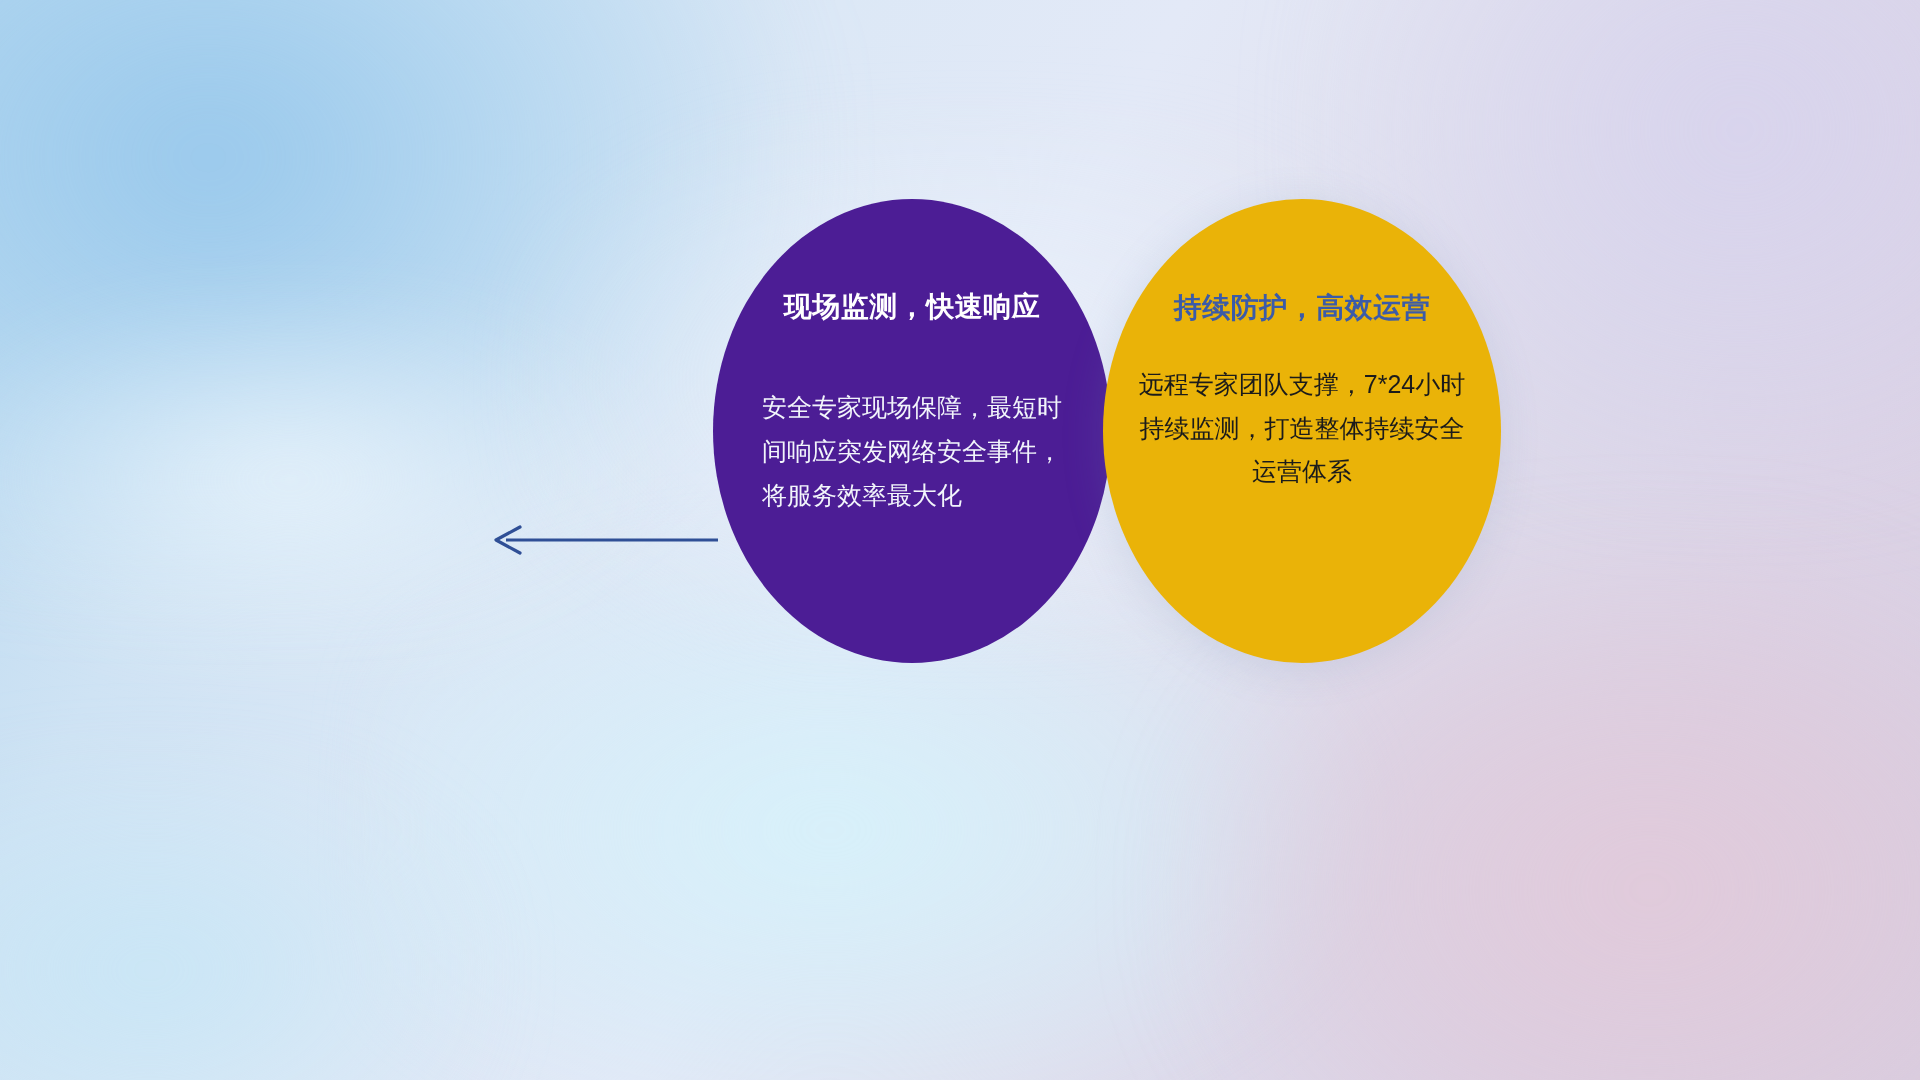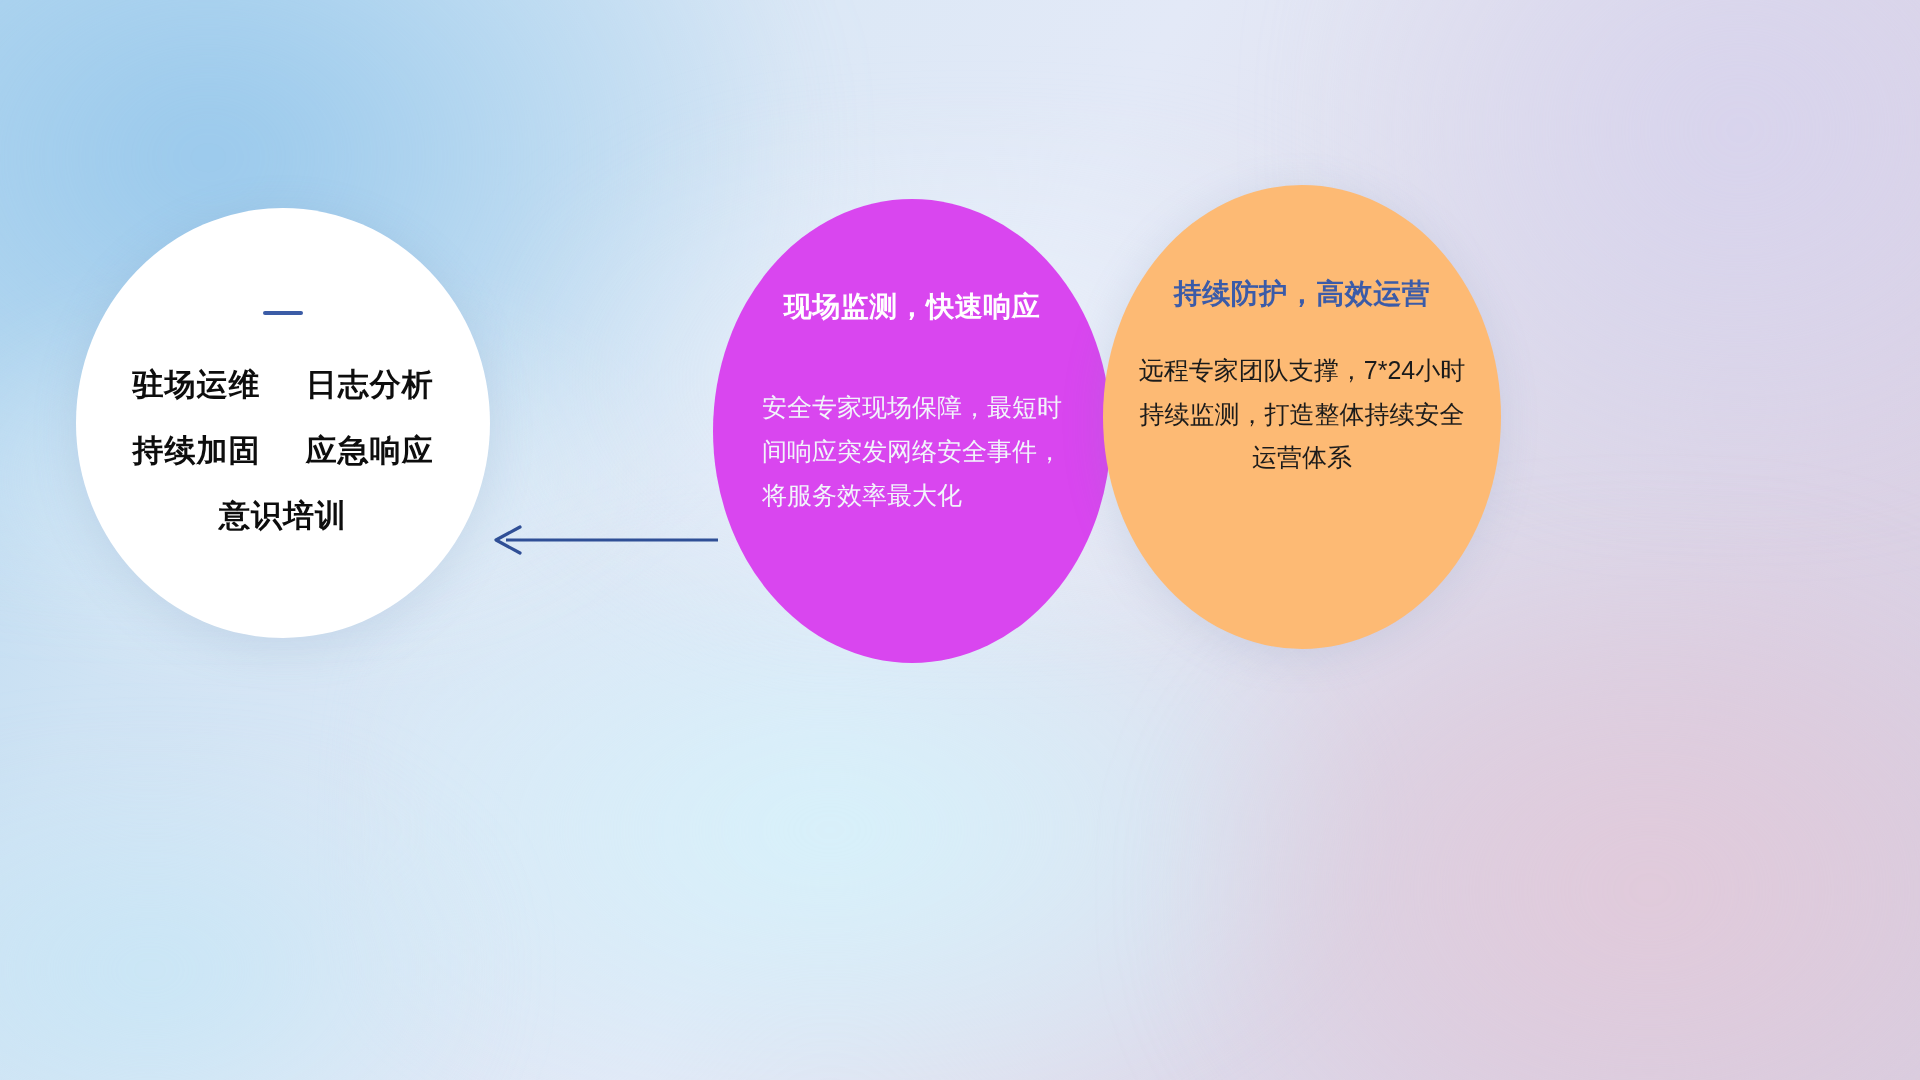--- a/index.html
+++ b/index.html
@@ -105,27 +105,27 @@
 
   #circle-left {
     left: 76px; top: 208px;
     width: 414px; height: 430px;
     background: #ffffff;
     box-shadow: 0 10px 46px rgba(110,140,180,0.20);
   }
   #circle-center {
     left: 713px; top: 199px;
     width: 398px; height: 464px;
-    background: #d946ef;
+    background: #4c1d95;
     z-index: 2;
   }
   #circle-right {
-    left: 1103px; top: 185px;
+    left: 1103px; top: 199px;
     width: 398px; height: 464px;
-    background: #fdba74;
+    background: #eab308;
     z-index: 3;
     box-shadow: -2px 6px 40px rgba(110,140,180,0.18);
   }
 
   
   .c-inner {
     position: absolute; inset: 0;
     display: flex;
     flex-direction: column;
     align-items: center;
@@ -203,41 +203,20 @@
 
   <div class="bg-base"></div>
   <div class="bg-glow-2"></div>
   <div class="bg-glow-5"></div>
   <div class="bg-glow-1"></div>
   <div class="bg-glow-6"></div>
   <div class="bg-glow-4"></div>
   <div class="bg-glow-3"></div>
   <div class="bg-glow-7"></div>
 
-  <div class="circle" id="circle-left">
-    <div class="c-inner" id="left-inner">
-      <div id="left-dash"></div>
-
-      <div class="kw-row">
-        <span>驻场运维</span>
-        <span class="kw-gap"></span>
-        <span>日志分析</span>
-      </div>
-
-      <div class="kw-row">
-        <span>持续加固</span>
-        <span class="kw-gap"></span>
-        <span>应急响应</span>
-      </div>
-
-      <div class="kw-row" id="kw-row-3">
-        <span>意识培训</span>
-      </div>
-    </div>
-  </div>
 
   <div class="circle" id="circle-center">
     <div class="c-inner" id="center-inner">
       <div id="center-title">现场监测，快速响应</div>
       <div id="center-body">安全专家现场保障，最短时间响应突发网络安全事件，将服务效率最大化</div>
     </div>
   </div>
 
   <div class="circle" id="circle-right">
     <div class="c-inner" id="right-inner">

